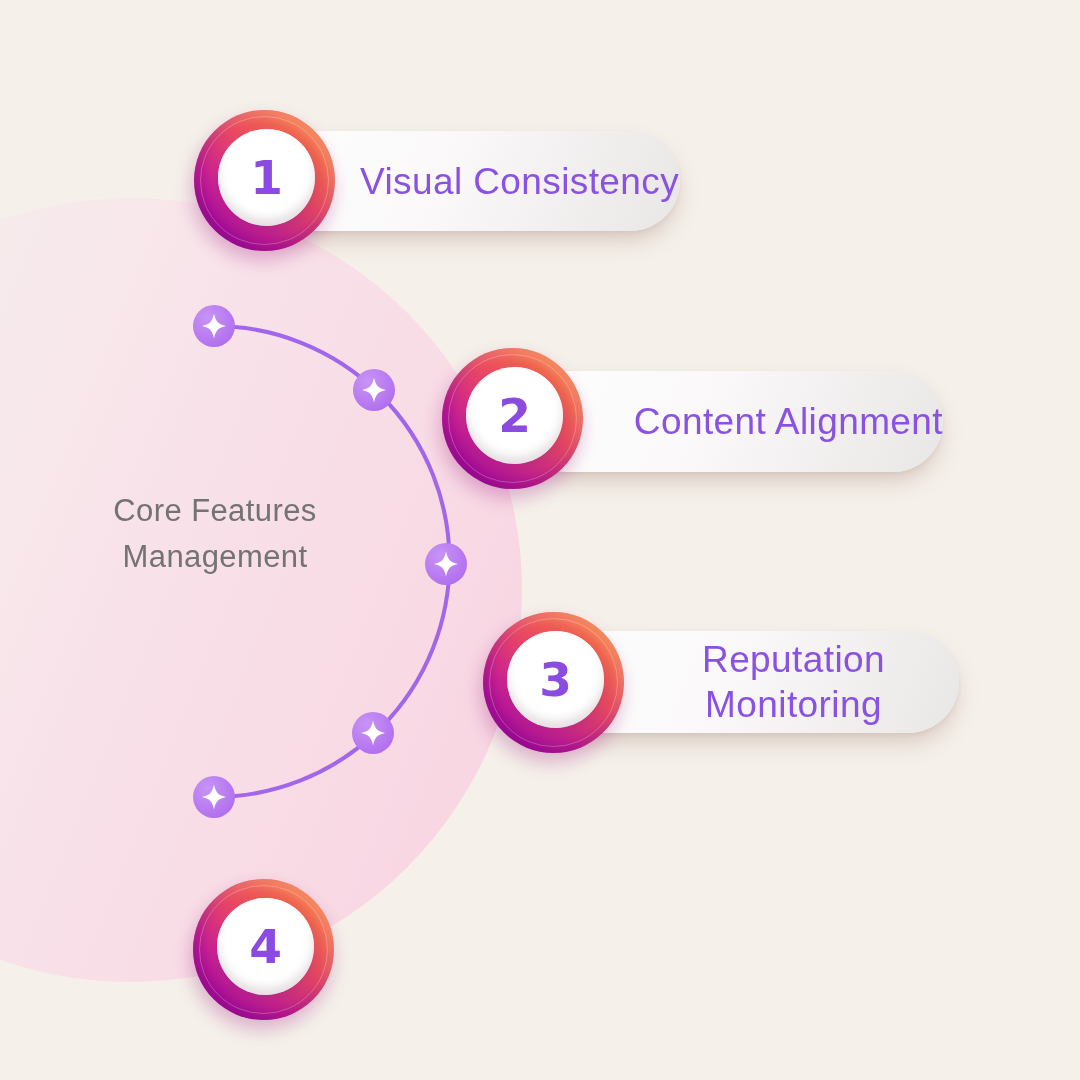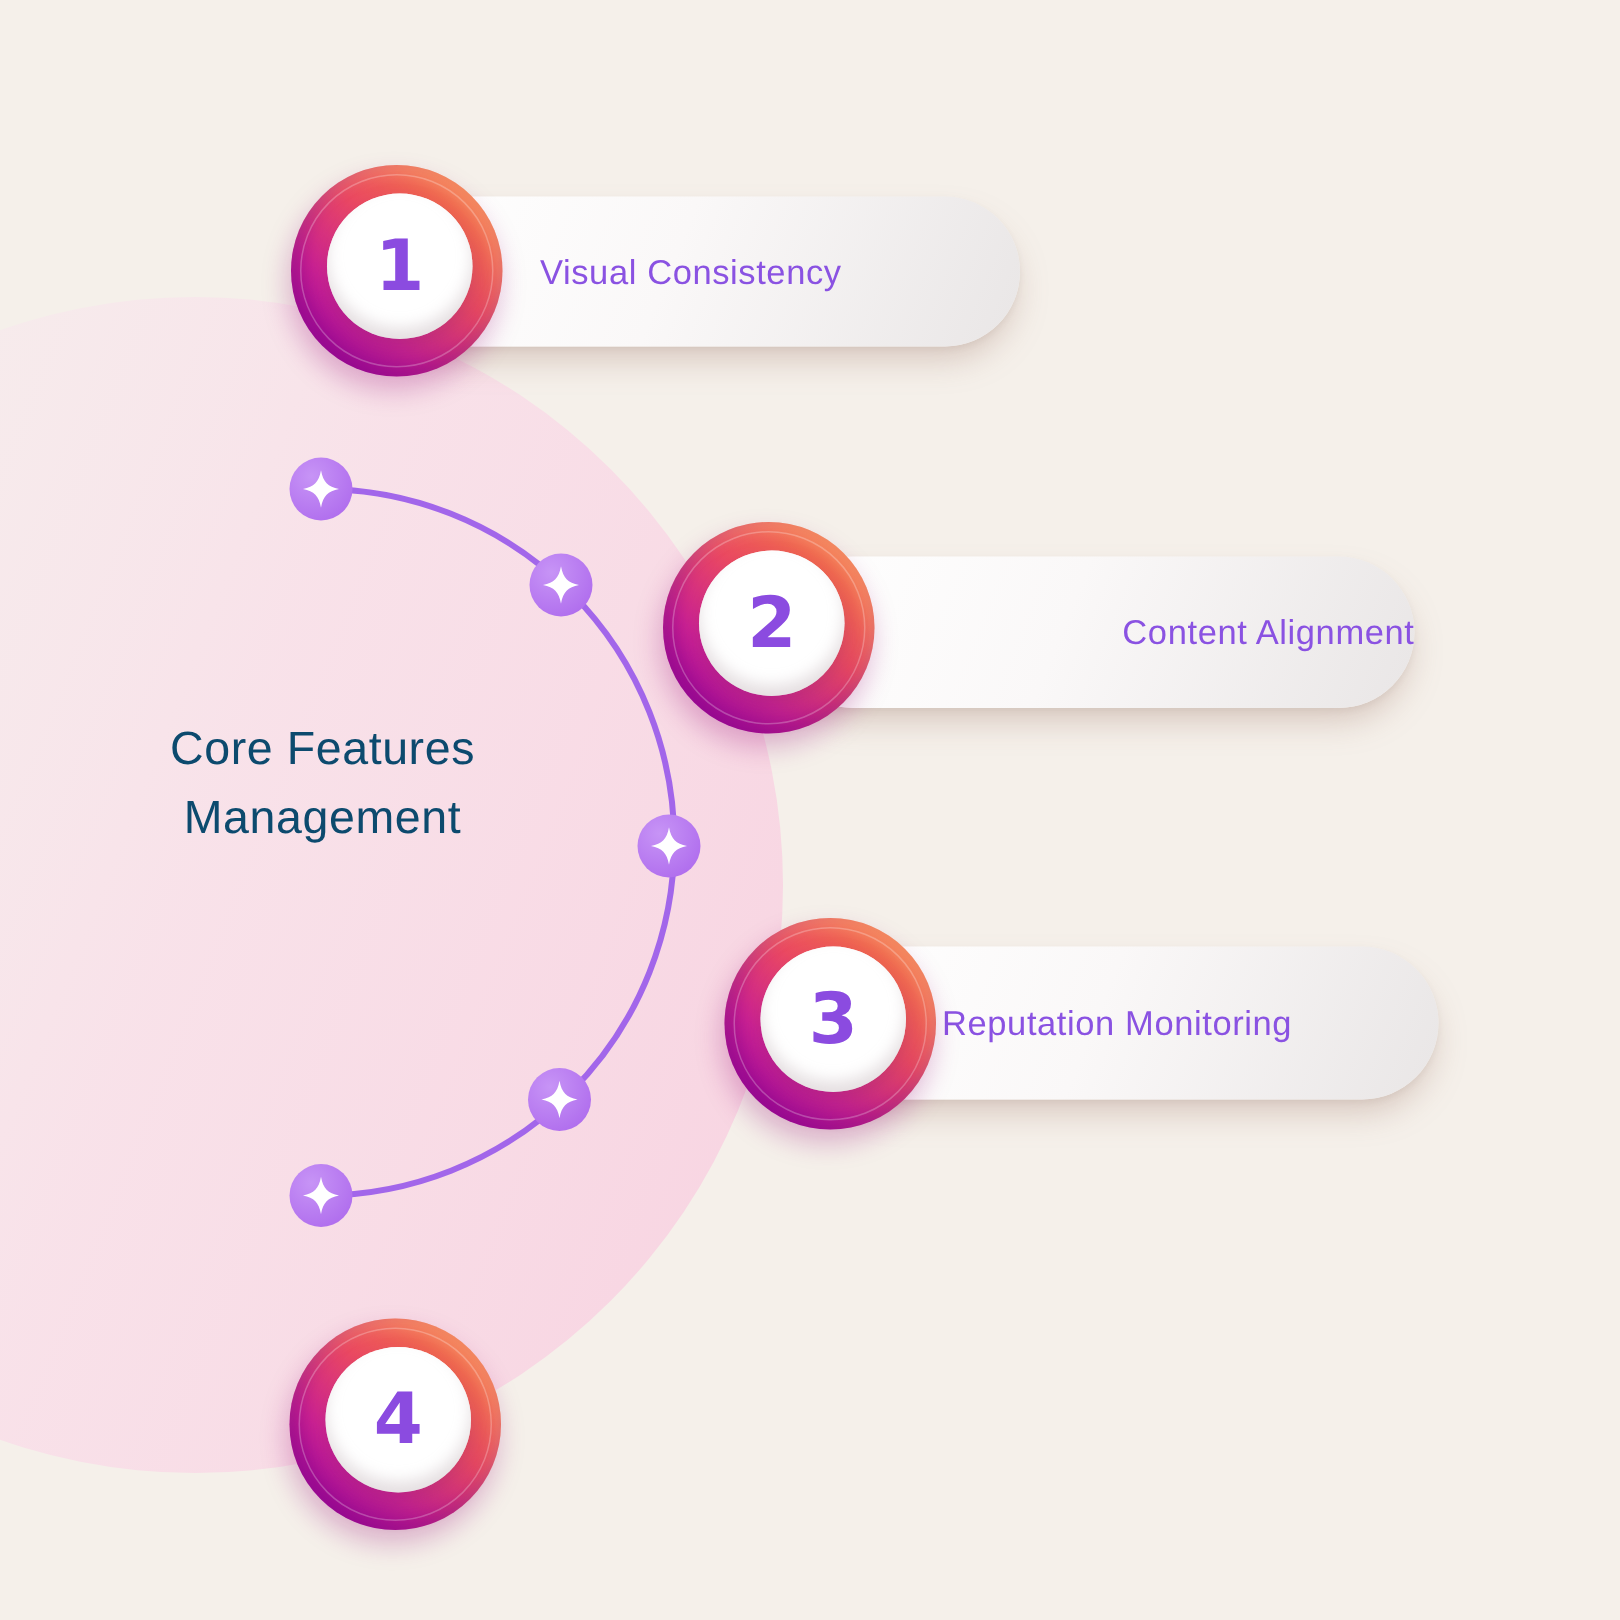--- a/index.html
+++ b/index.html
@@ -2,34 +2,34 @@
 <html><head>
 <meta charset="utf-8">
 <style>
   html,body{margin:0;padding:0;}
   body{width:1080px;height:1080px;overflow:hidden;
        font-family:"Liberation Sans","DejaVu Sans",sans-serif;}
   .stage{position:relative;width:1080px;height:1080px;background:#f5f0ea;overflow:hidden;}
 
   .decor{position:absolute;left:0;top:0;width:1080px;height:1080px;z-index:1;}
 
-  .title{position:absolute;left:55px;top:476px;width:320px;z-index:2;
-         text-align:center;color:#0c4a6e;font-size:31px;line-height:46px;
+  .title{position:absolute;left:55px;top:488px;width:320px;z-index:2;
+         text-align:center;color:#737373;font-size:31px;line-height:46px;
          font-weight:500;letter-spacing:.4px;}
 
   .pill{position:absolute;z-index:3;border-radius:54px;display:flex;align-items:center;
         background:linear-gradient(112deg,#ffffff 0%,#faf8f8 45%,#e9e6e6 100%);
         box-shadow:0 12px 22px -4px rgba(165,130,115,.38),0 2px 5px rgba(0,0,0,.05);}
-  .pill-label{color:#8a52e2;font-size:23px;font-weight:500;letter-spacing:.4px;line-height:45px;}
+  .pill-label{color:#8a52e2;font-size:37px;font-weight:500;letter-spacing:.4px;line-height:45px;}
 
   .pill.r1{left:258px;top:131px;width:422px;height:100px;}
   .pill.r1 .pill-label{padding-left:102px;}
   .pill.r2{left:518px;top:371px;width:425px;height:101px;justify-content:flex-end;}
   .pill.r2 .pill-label{padding-left:112px;}
-  .pill.r3{left:545px;top:631px;width:414px;height:102px;}
+  .pill.r3{left:545px;top:631px;width:414px;height:102px;text-align:center;}
   .pill.r3 .pill-label{padding-left:83px;}
   .pill.r4{left:258px;top:899px;width:422px;height:101px;}
   .pill.r4 .pill-label{padding-left:102px;width:250px;}
 
   .badge{position:absolute;z-index:4;width:141px;height:141px;border-radius:50%;
          display:flex;align-items:center;justify-content:center;
          background:linear-gradient(222deg,#f5823d 4%,#eb4a62 42%,#d02395 68%,#a806ae 95%);
          box-shadow:inset 7px -9px 14px rgba(110,0,120,.45),
                     inset -5px 7px 9px rgba(255,200,160,.28),
                     -2px 9px 18px rgba(150,10,120,.28);}

